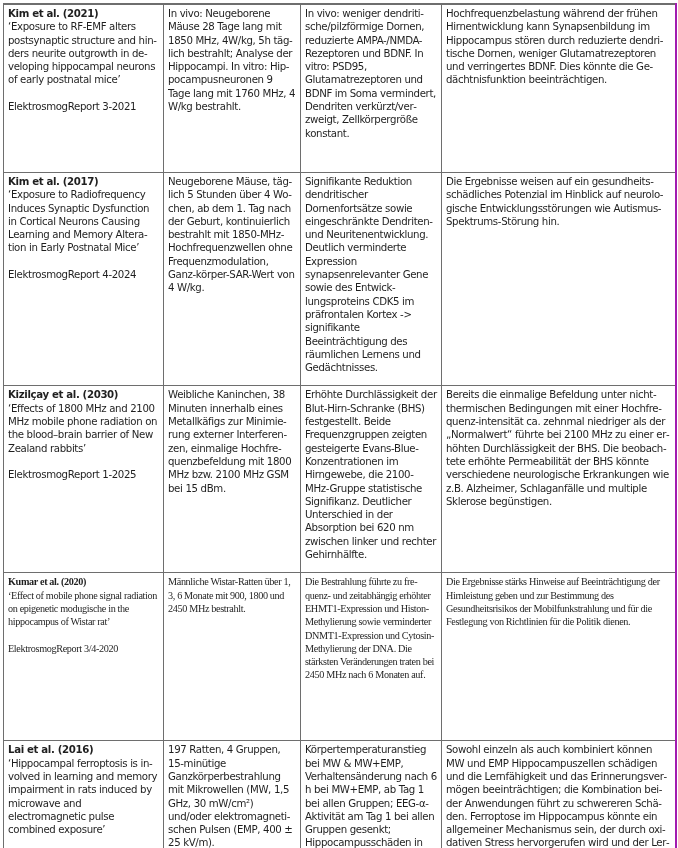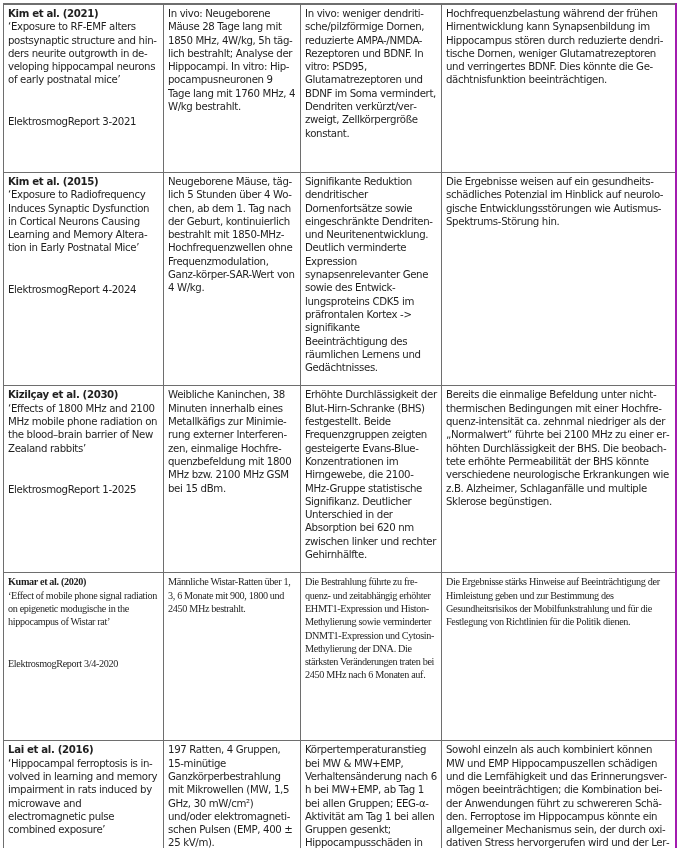--- a/index.html
+++ b/index.html
@@ -26,21 +26,21 @@
   .tbl tr.r1 td { height: 154px; }
   .tbl tr.r2 td { height: 151px; }
   .tbl tr.r3 td { height: 158px; }
   .tbl tr.r4 td { height: 154px; font-family: Liberation Serif, serif; }
   .tbl tr.r5 td { height: 193px; }
   .tbl tr:last-child td { border-bottom: 2px solid #6e6e6e; }
   .tbl td:last-child { border-right: 2px solid #a21caf; }
   .tbl tr:first-child td { border-top: 2px solid #6e6e6e; }
   .author { font-weight: bold; display: block; }
   .title { display: block; }
-  .source { display: block; margin-top: 28px; }
+  .source { display: block; margin-top: 13px; }
   col.c1 { width: 160px; }
   col.c2 { width: 137px; }
   col.c3 { width: 141px; }
   col.c4 { width: 234px; }
 </style>
 </head>
 <body>
 
 <table class="tbl">
   <colgroup>
@@ -55,21 +55,21 @@
         <span class="author">Kim et al. (2021)</span>
         <span class="title">‘Exposure to RF-EMF alters postsynaptic structure and hin­ders neurite outgrowth in de­veloping hippocampal neurons of early postnatal mice’</span>
         <span class="source">ElektrosmogReport 3-2021</span>
       </td>
       <td>In vivo: Neugeborene Mäuse 28 Tage lang mit 1850 MHz, 4W/kg, 5h täg­lich bestrahlt; Analyse der Hippocampi. In vitro: Hip­pocampusneuronen 9 Tage lang mit 1760 MHz, 4 W/kg bestrahlt.</td>
       <td>In vivo: weniger dendriti­sche/pilzförmige Dornen, re­duzierte AMPA-/NMDA-Re­zeptoren und BDNF. In vitro: PSD95, Glutamatrezeptoren und BDNF im Soma vermin­dert, Dendriten verkürzt/ver­zweigt, Zellkörpergröße kon­stant.</td>
       <td>Hochfrequenzbelastung während der frühen Hirnentwicklung kann Synapsenbildung im Hippocampus stören durch reduzierte dendri­tische Dornen, weniger Glutamatrezeptoren und verringertes BDNF. Dies könnte die Ge­dächtnisfunktion beeinträchtigen.</td>
     </tr>
     <tr class="r2">
       <td>
-        <span class="author">Kim et al. (2015)</span>
+        <span class="author">Kim et al. (2017)</span>
         <span class="title">‘Exposure to Radiofrequency In­duces Synaptic Dysfunction in Cortical Neurons Causing Learning and Memory Altera­tion in Early Postnatal Mice’</span>
         <span class="source">ElektrosmogReport 4-2024</span>
       </td>
       <td>Neugeborene Mäuse, täg­lich 5 Stunden über 4 Wo­chen, ab dem 1. Tag nach der Geburt, kontinuierlich bestrahlt mit 1850-MHz-Hochfrequenzwellen ohne Frequenzmodulation, Ganz-körper-SAR-Wert von 4 W/kg.</td>
       <td>Signifikante Reduktion dend­ritischer Dornenfortsätze so­wie eingeschränkte Dendri­ten- und Neuritenentwick­lung. Deutlich verminderte Expression synapsenrelevan­ter Gene sowie des Entwick­lungsproteins CDK5 im präf­rontalen Kortex -&gt; signifi­kante Beeinträchtigung des räumlichen Lernens und Ge­dächtnisses.</td>
       <td>Die Ergebnisse weisen auf ein gesundheits­schädliches Potenzial im Hinblick auf neurolo­gische Entwicklungsstörungen wie Autismus-Spektrums-Störung hin.</td>
     </tr>
     <tr class="r3">
       <td>
         <span class="author">Kizilçay et al. (2030)</span>

